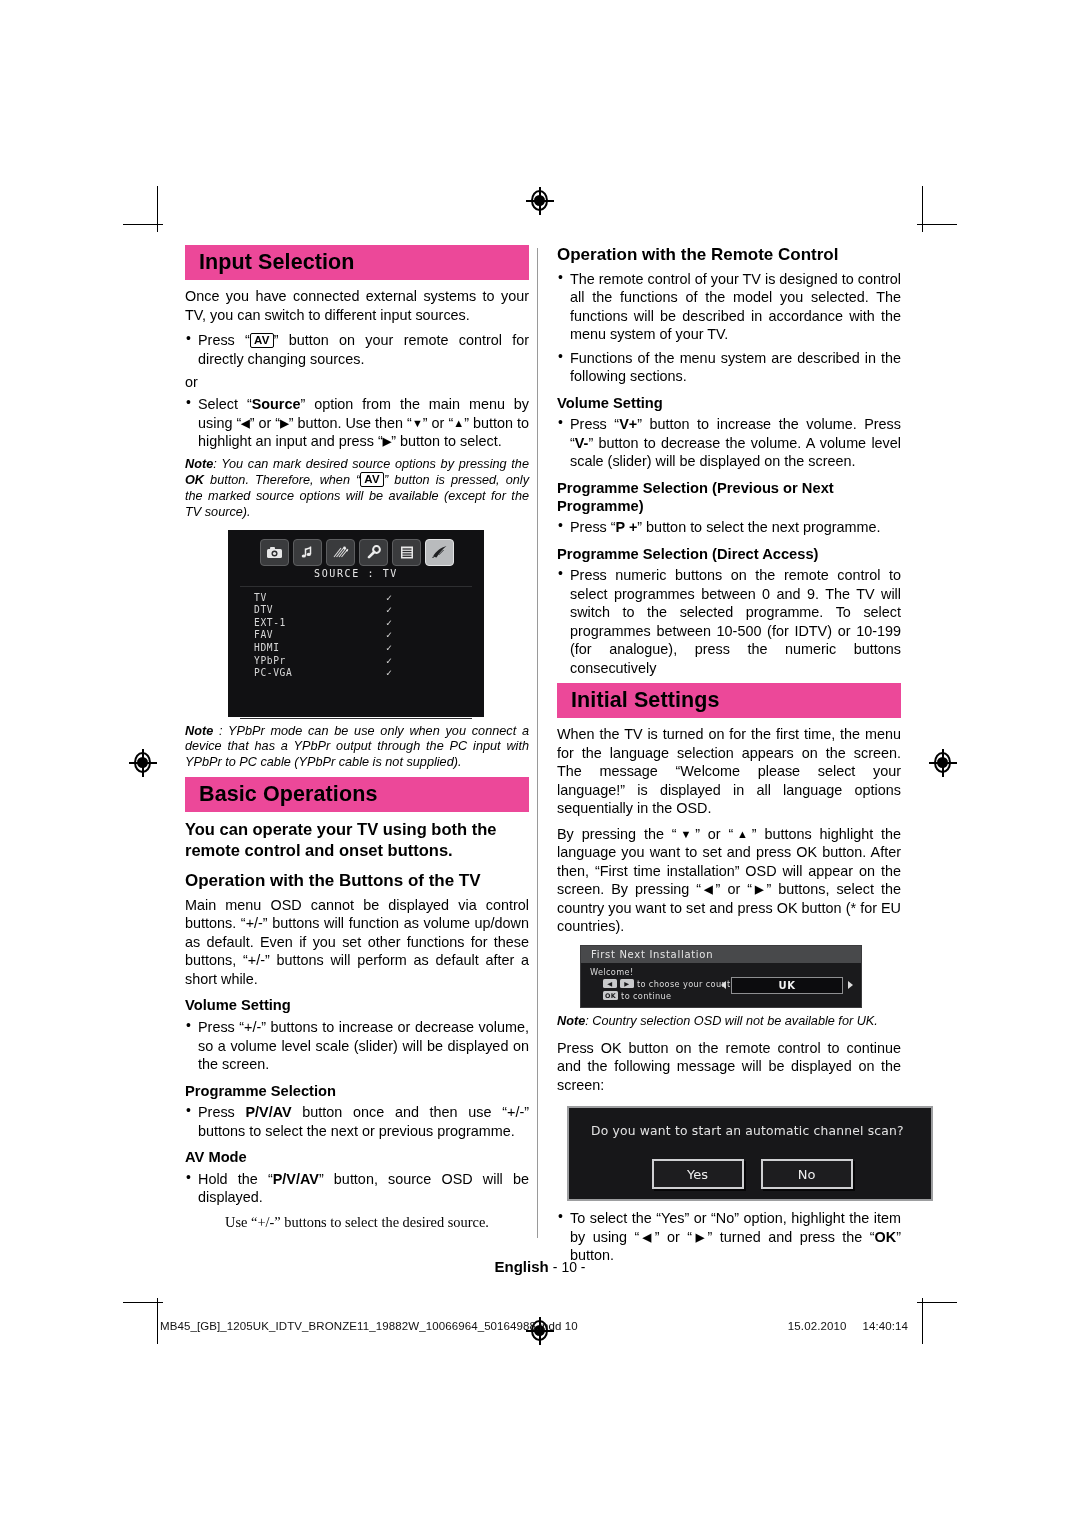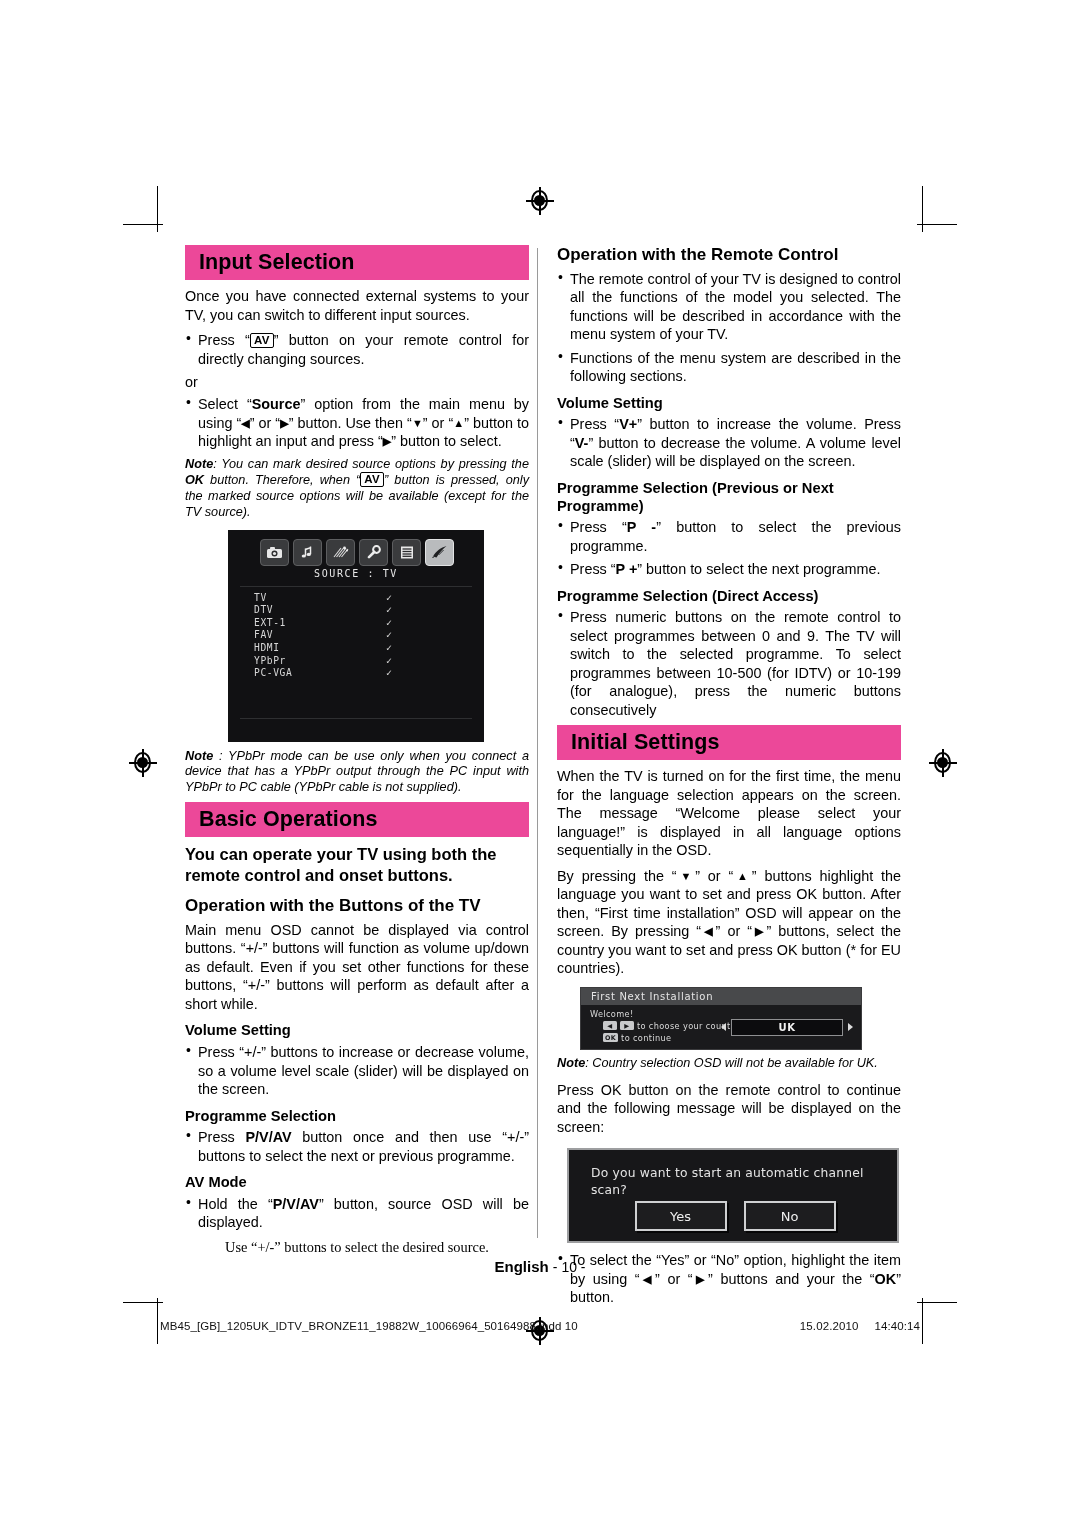--- a/index.html
+++ b/index.html
@@ -72,21 +72,21 @@
   
   .avkey{
     display:inline-block;border:1.6px solid #000;border-radius:2px;
     padding:0 3px;font-size:11.5px;font-weight:bold;line-height:13px;
     vertical-align:1px;letter-spacing:.3px;
   }
   .arw{font-size:11px;vertical-align:1px;letter-spacing:0;}
 
   
   .osd-source{
-    width:256px;height:212px;background:#111113;margin:9px 0 7px 43px;
+    width:256px;height:187px;background:#111113;margin:9px 0 7px 43px;
     position:relative;
   }
   .osd-icons{position:absolute;left:32px;top:9px;display:flex;gap:4px;}
   .osd-ic{width:27px;height:25px;background:#3a3b3d;border:1px solid #5d5e60;
     border-radius:4px;display:flex;align-items:center;justify-content:center;position:relative;}
   .osd-ic.sel{background:#b9bbbd;border-color:#e3e4e5;}
   .osd-ic svg{display:block;}
   .osd-src-label{
     position:absolute;left:0;right:0;top:38px;text-align:center;
     color:#e8e8e8;font-family:"DejaVu Sans Mono",monospace;font-size:10px;letter-spacing:1.6px;
@@ -119,21 +119,21 @@
     font-size:6.4px;font-weight:bold;padding:0 2px;line-height:1;}
   .fti-country{position:absolute;right:8px;top:14px;display:flex;align-items:center;gap:5px;}
   .fti-box{width:110px;height:15px;background:#0c0c0e;border:1px solid #8e8f91;
     display:flex;align-items:center;justify-content:center;color:#f2f2f2;
     font-size:10px;font-weight:bold;letter-spacing:.6px;}
   .tri-l{width:0;height:0;border-top:4px solid transparent;border-bottom:4px solid transparent;border-right:5px solid #dcdcdc;}
   .tri-r{width:0;height:0;border-top:4px solid transparent;border-bottom:4px solid transparent;border-left:5px solid #dcdcdc;}
 
   
   .osd-scan{
-    width:332px;height:95px;background:#171719;margin:12px 0 8px 10px;
+    width:366px;height:95px;background:#171719;margin:12px 0 8px 10px;
     border:2px solid #9d9ea0;box-sizing:border-box;position:relative;
   }
   .scan-msg{
     position:absolute;left:22px;top:15px;right:16px;color:#e4e4e4;
     font-family:"DejaVu Sans",sans-serif;font-size:12.3px;line-height:1.35;letter-spacing:.2px;
   }
   .scan-btns{position:absolute;left:4px;right:0;bottom:10px;display:flex;justify-content:center;gap:17px;}
   .scan-btn{
     width:88px;height:26px;background:#1d1d1f;border:2px solid #cfd0d2;
     display:flex;align-items:center;justify-content:center;
@@ -145,21 +145,21 @@
   .eng-footer{
     position:absolute;left:0;right:0;top:1258px;text-align:center;
     font-size:15px;font-weight:bold;
   }
   .eng-footer .pg{font-weight:normal;font-size:14px;}
   .meta{
     position:absolute;top:1320px;font-size:11.5px;color:#111;
     font-family:"Liberation Sans",sans-serif;letter-spacing:.1px;
   }
   .meta-left{left:160px;text-align:right;}
-  .meta-right{right:160px;}
+  .meta-right{right:172px;}
   .meta-right span{margin-left:16px;}
 </style>
 </head>
 <body>
 
 <div class="page">
 
   <div class="cropmark" style="left:157px;top:186px;width:1px;height:46px;"></div>
   <div class="cropmark" style="left:123px;top:224px;width:40px;height:1px;"></div>
   <div class="cropmark" style="left:922px;top:186px;width:1px;height:46px;"></div>
@@ -348,21 +348,20 @@
         <li>Functions of the menu system are described in the following sections.</li>
       </ul>
 
       <h2 class="sub">Volume Setting</h2>
       <ul class="bl">
         <li><span>Press “</span><b>V+</b><span>” button to increase the volume. Press “</span><b>V-</b><span>” button to decrease the volume. A volume level scale (slider) will be displayed on the screen.</span></li>
       </ul>
 
       <h2 class="sub">Programme Selection (Previous or Next Programme)</h2>
       <ul class="bl">
-        <li><span>Press “</span><b>P -</b><span>” button to select the previous programme.</span></li>
         <li><span>Press “</span><b>P +</b><span>” button to select the next programme.</span></li>
       </ul>
 
       <h2 class="sub">Programme Selection (Direct Access)</h2>
       <ul class="bl">
         <li>Press numeric buttons on the remote control to select programmes between 0 and 9. The TV will switch to the selected programme. To select programmes between 10-500 (for IDTV) or 10-199 (for analogue), press the numeric buttons consecutively</li>
       </ul>
 
       <h1 class="band">Initial Settings</h1>
 
@@ -397,21 +396,21 @@
 
       <div class="osd-scan">
         <div class="scan-msg">Do you want to start an automatic channel scan?</div>
         <div class="scan-btns">
           <div class="scan-btn">Yes</div>
           <div class="scan-btn">No</div>
         </div>
       </div>
 
       <ul class="bl">
-        <li><span>To select the “Yes” or “No” option, highlight the item by using “</span><b class="arw">◀</b><span>” or “</span><b class="arw">▶</b><span>” buttons and your the “</span><b>OK</b><span>” button.</span></li>
+        <li><span>To select the “Yes” or “No” option, highlight the item by using “</span><b class="arw">◀</b><span>” or “</span><b class="arw">▶</b><span>” turned and press the “</span><b>OK</b><span>” button.</span></li>
       </ul>
 
     </div>
   </div>
 
   <div class="eng-footer">
     <span>English</span>
     <span class="pg">- 10 -</span>
   </div>
 

